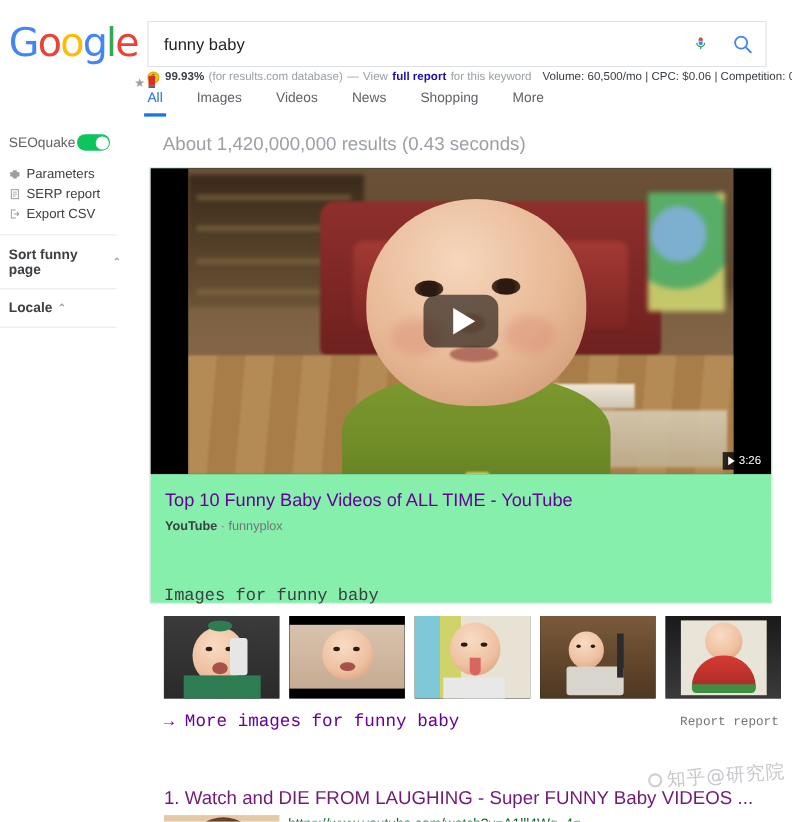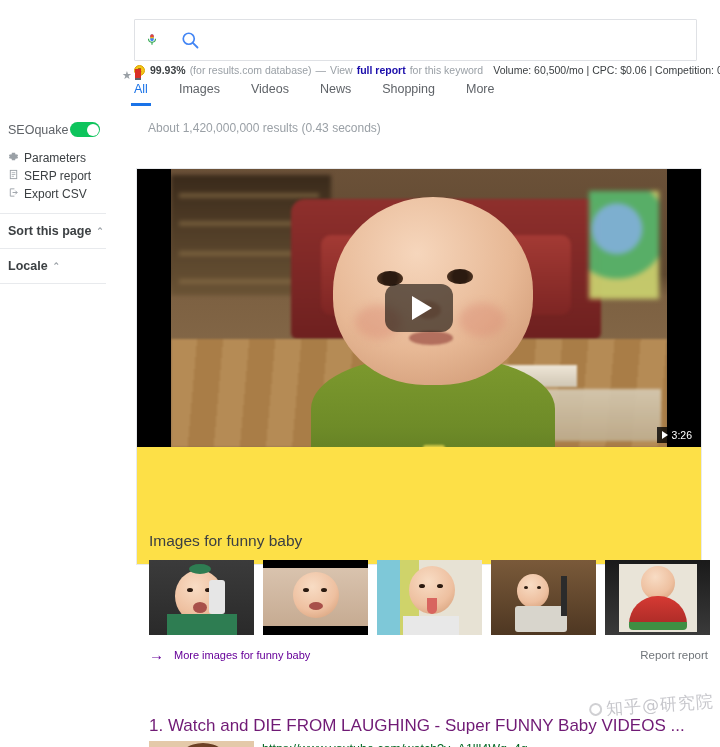--- a/index.html
+++ b/index.html
@@ -104,44 +104,44 @@
   .toggle {
     width: 30px; height: 15px; border-radius: 8px; background: #0ec45c;
     position: relative; cursor: pointer; flex: none;
   }
   .toggle::after {
     content: ""; position: absolute; right: 1.5px; top: 1.5px;
     width: 12px; height: 12px; border-radius: 50%; background: #fff;
   }
   .sq-links { padding: 2px 0 10px 8px; }
   .sq-link {
-    display: flex; gap: 5px;
+    display: flex; align-items: center; gap: 5px;
     padding: 2px 0; font-size: 12px; color: #3c4043; cursor: pointer;
   }
   .sq-ico { width: 11px; height: 11px; flex: none; color: #9aa0a6; }
   .sep { border-top: 1px solid #e8eaed; margin: 0 4px 0 0; }
   .sq-section {
     display: flex; align-items: center; gap: 5px;
     padding: 10px 0 10px 8px; font-size: 12.5px;
     font-weight: bold; color: #3c4043; cursor: pointer;
   }
   .caret { color: #9aa0a6; font-size: 9px; }
 
   
   .main { position: absolute; left: 134px; top: 112px; width: 586px; }
   .result-count {
-    font-size: 12px; color: #9aa0a6;
+    font-size: 17px; color: #9aa0a6;
     padding: 9px 0 0 14px;
   }
 
   
   .video-card {
-    position: absolute; left: 2px; top: 56px;
+    position: absolute; left: 2px; top: 40px;
     width: 566px; height: 397px;
-    border: 1px solid #e8eaed; background: #fde047;
+    border: 1px solid #e8eaed; background: #86efac;
   }
   .video-thumb {
     position: relative; width: 564px; height: 278px;
     background: #000; overflow: hidden;
   }
   .vt-scene { position: absolute; left: 34px; top: 0; width: 496px; height: 278px; overflow: hidden; }
   .vt-wall {
     position: absolute; inset: 0;
     background:
       linear-gradient(180deg,#6b5138 0%, #5d472f 38%, #7d6142 46%, #8d7150 100%);
@@ -243,21 +243,21 @@
   .video-meta { padding: 14px 0 0 13px; }
   .video-title {
     font-size: 16.5px; color: #660099; cursor: pointer; line-height: 20px;
   }
   .video-sub { font-size: 11.5px; color: #3c4043; margin-top: 8px; }
   .video-sub b { font-weight: bold; }
   .video-sub .dot { color: #70757a; }
   .video-sub .site { color: #70757a; }
 
   
-  .images-block { position: absolute; left: 2px; top: 420px; width: 580px; }
+  .images-block { position: absolute; left: 2px; top: 420px; width: 580px; font-family: Liberation Mono, monospace; }
   .images-title {
     font-size: 15.5px; color: #3c4043; padding-left: 13px; margin-bottom: 10px;
   }
   .thumb-row { display: flex; gap: 9px; padding-left: 13px; }
   .thumb {
     width: 105px; height: 75px; background: #000;
     overflow: hidden; position: relative; cursor: pointer; flex: none;
   }
   .thumb .bg { position: absolute; inset: 0; }
   .tb-face {
@@ -266,21 +266,21 @@
   }
   .tb-eye { position:absolute; width:6px;height:4px;border-radius:50%; background:#2b1a10;}
   .tb-mouth{ position:absolute; border-radius:50%; background:#a8504a;}
 
   .images-foot {
     display: flex; align-items: center;
     padding-left: 13px; margin-top: 12px;
   }
   .more-images { display: flex; align-items: center; gap: 10px; cursor: pointer; }
   .arrow-ico { color: #660099; font-size: 15px; line-height: 15px; }
-  .more-label { font-size: 11px; color: #660099; }
+  .more-label { font-size: 16px; color: #660099; }
   .report-images { margin-left: auto; margin-right: 8px; font-size: 11.5px; color: #70757a; cursor: pointer; }
 
   
   .organic { position: absolute; left: 2px; top: 603px; width: 580px; padding-left: 13px; }
   .org-title {
     font-size: 17px; color: #701a75; line-height: 21px; cursor: pointer; white-space: nowrap;
   }
   .org-row { display: flex; align-items: flex-start; margin-top: 5px; gap: 8px; }
   .org-thumb {
     width: 105px; height: 20px; flex: none; overflow: hidden; position: relative;
@@ -305,22 +305,26 @@
     border: 2px solid rgba(120,120,130,.35); margin-right: 4px; vertical-align: -1px;
   }
 </style>
 </head>
 <body>
 
 <div id="page">
 
   <div class="header">
 
+    <div class="logo">
+      <span class="b">G</span><span class="r">o</span><span class="y">o</span><span class="b">g</span><span class="g">l</span><span class="r">e</span>
+    </div>
 
     <div class="searchbox">
+      <input class="search-input" type="text" value="funny baby" style="">
       <div class="mic-btn">
         <svg width="14" height="20" viewBox="0 0 24 24" aria-hidden="true">
           <path fill="#4285f4" d="M12 2a3 3 0 0 0-3 3v6a3 3 0 0 0 6 0V5a3 3 0 0 0-3-3z"></path>
           <path fill="#ea4335" d="M9 5a3 3 0 0 1 6 0v2H9V5z"></path>
           <path fill="#fbbc05" d="M9 7h6v2H9z"></path>
           <path fill="#34a853" d="M5 10h2a5 5 0 0 0 10 0h2a7 7 0 0 1-6 6.92V20h-2v-3.08A7 7 0 0 1 5 10z"></path>
         </svg>
       </div>
       <div class="search-btn">
         <svg width="20" height="20" viewBox="0 0 24 24" aria-hidden="true">
@@ -399,21 +403,21 @@
               <path fill="none" stroke="#9aa0a6" stroke-width="2" d="M14 4H5v16h9"></path>
               <path fill="none" stroke="#9aa0a6" stroke-width="2" d="M10 12h10m-4-4 4 4-4 4"></path>
             </svg>
         </span>
         <span>Export CSV</span>
       </div>
     </div>
 
     <div class="sep"></div>
     <div class="sq-section">
-      <span>Sort this page</span>
+      <span>Sort funny page</span>
       <span class="caret">⌃</span>
     </div>
 
     <div class="sep"></div>
     <div class="sq-section">
       <span>Locale</span>
       <span class="caret">⌃</span>
     </div>
     <div class="sep"></div>
   </div>
@@ -451,20 +455,28 @@
           </div>
         </div>
         <div class="play-btn">
           <div class="play-tri"></div>
         </div>
         <div class="dur-badge">
           <span class="dur-tri"></span>
           <span>3:26</span>
         </div>
       </div>
+      <div class="video-meta">
+        <div class="video-title">Top 10 Funny Baby Videos of ALL TIME - YouTube</div>
+        <div class="video-sub">
+          <b>YouTube</b>
+          <span class="dot">·</span>
+          <span class="site">funnyplox</span>
+        </div>
+      </div>
     </div>
 
     <div class="images-block">
       <div class="images-title">Images for funny baby</div>
 
       <div class="thumb-row">
         <div class="thumb">
           <div class="bg" style="background:linear-gradient(180deg,#3b3b3b,#2a2a2a)"></div>
           <div class="tb-face" style="left:26px;top:10px;width:48px;height:52px"></div>
           <div class="tb-eye" style="left:38px;top:28px"></div>

